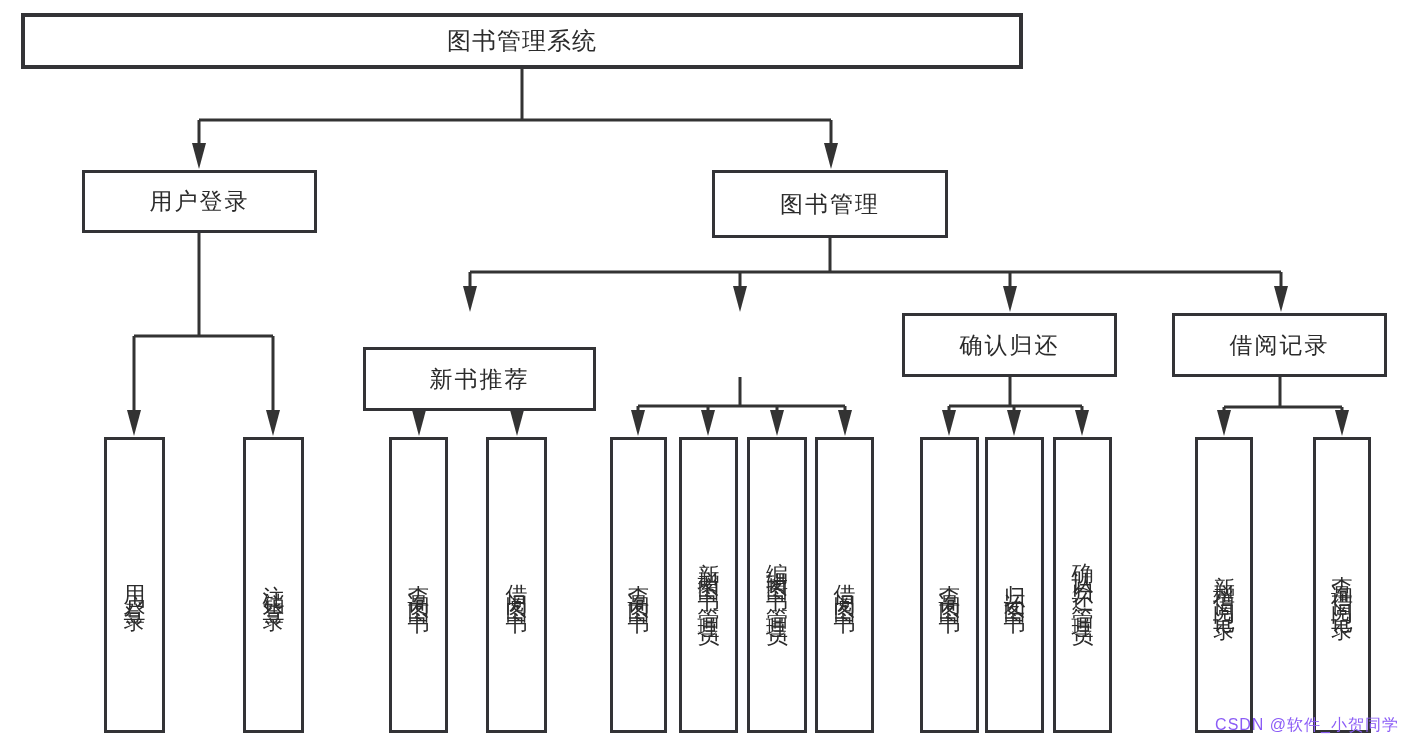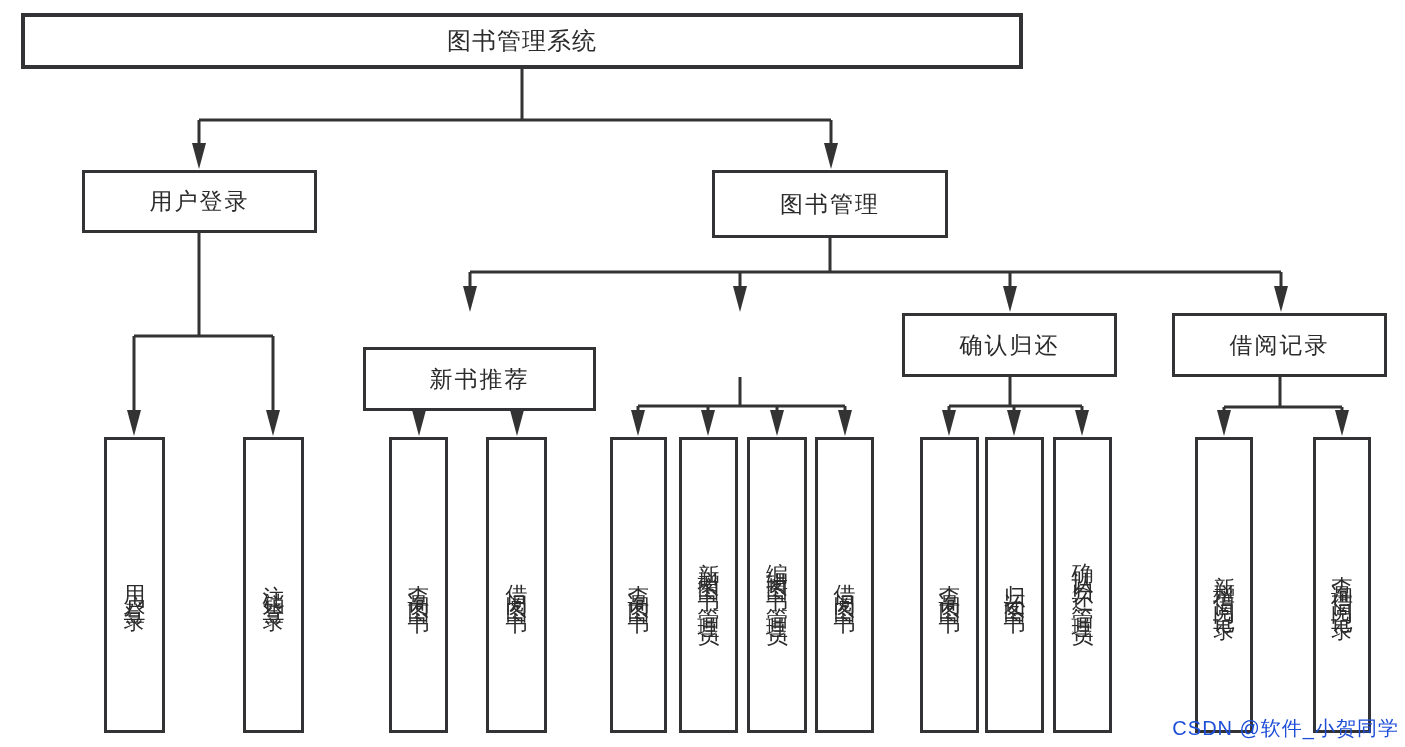--- a/index.html
+++ b/index.html
@@ -69,23 +69,23 @@
   .l-bb-borrow { left: 815px;  width: 59px; }
   .l-cb-query  { left: 920px;  width: 59px; }
   .l-cb-return { left: 985px;  width: 59px; }
   .l-cb-confirm{ left: 1053px; width: 59px; }
   .l-br-add    { left: 1195px; width: 58px; }
   .l-br-query  { left: 1313px; width: 58px; }
 
   .watermark {
     position: absolute;
     right: 6px;
-    bottom: 5px;
-    font-size: 20px;
-    color: #1d4ed8;
+    bottom: 11px;
+    font-size: 16px;
+    color: #8b5cf6;
     letter-spacing: 1px;
     white-space: nowrap;
   }
 </style>
 </head>
 <body>
 
 <div class="canvas">
 
   <svg class="connectors" viewBox="0 0 1405 747" xmlns="http://www.w3.org/2000/svg">

